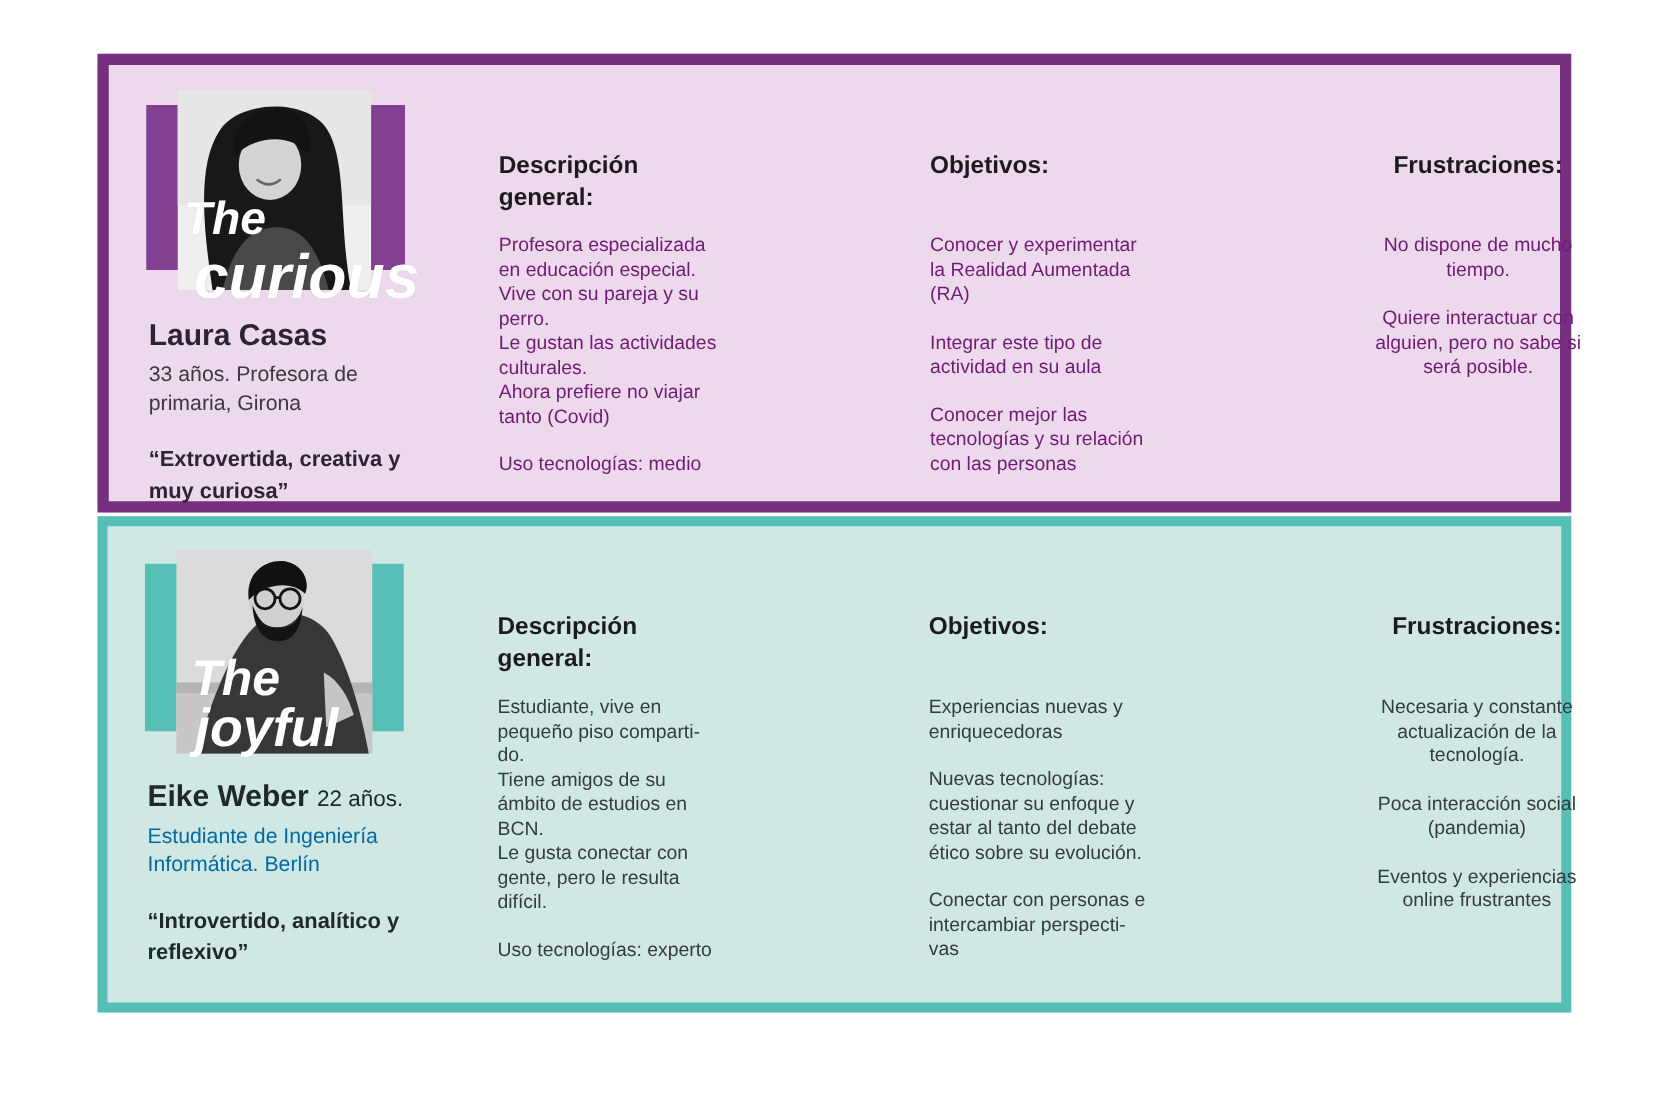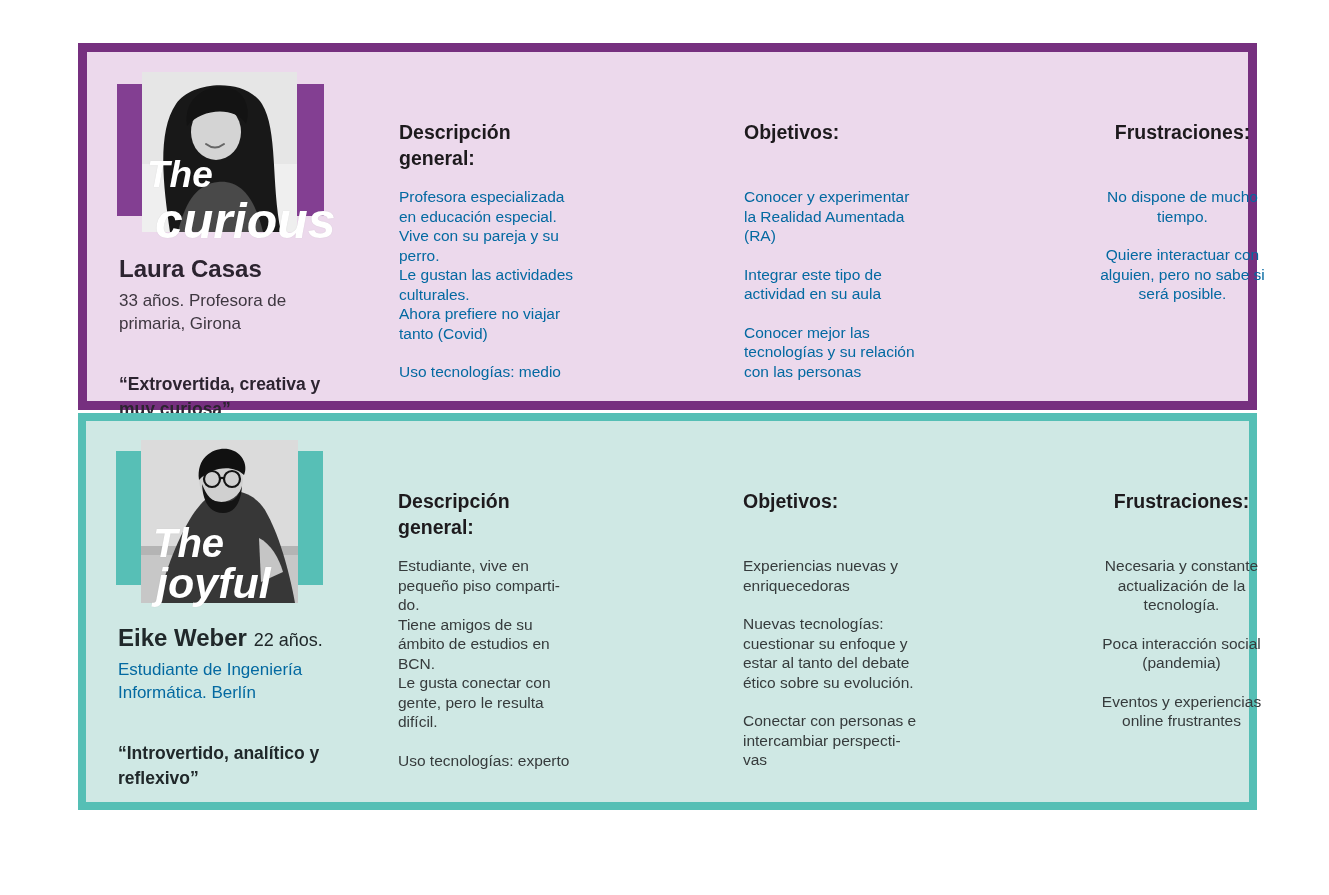--- a/index.html
+++ b/index.html
@@ -24,28 +24,28 @@
   .purple .arch.l2 { left:13px; top:124px; font-size:50px; }
   .teal   .arch.l1 { left:12px; top:83px;  font-size:40px; }
   .teal   .arch.l2 { left:15px; top:122px; font-size:43px; }
 
   .profile { position:absolute; left:32px; top:203px; width:245px; color:#2c2430; }
   .teal .profile { color:#20282a; }
   .name-row { font-size:24px; font-weight:bold; line-height:28px; }
   .age { font-size:18px; font-weight:normal; }
   .subtitle { font-size:17px; line-height:23px; margin-top:4px; white-space:pre-line; color:#3e3740; }
   .teal .subtitle { color:#0369a1; }
-  .quote { font-size:17.5px; font-weight:bold; line-height:25px; margin-top:37px; white-space:pre-line; }
+  .quote { font-size:17.5px; font-weight:bold; line-height:25px; margin-top:21px; white-space:pre-line; }
 
   .col { position:absolute; top:67px; }
   .col.desc { left:312px; width:215px; }
   .col.obj  { left:657px; width:220px; }
   .col.fru  { left:988px; width:215px;text-align:center; }
   .heading { font-size:19.5px; font-weight:bold; line-height:26px; color:#1d1a1d; white-space:pre-line; height:68px; box-sizing:border-box; }
-  .para { font-size:15.5px; line-height:19.5px; color:#0369a1; white-space:pre-line; margin:0 0 19px 0; }
+  .para { font-size:15.5px; line-height:19.5px; color:#701a75; white-space:pre-line; margin:0 0 19px 0; }
   .teal .para { color:#363b3c; }
 </style>
 </head>
 <body>
 
 <div class="canvas">
 
   <section class="card purple">
     <div class="accent-rect"></div>
 

